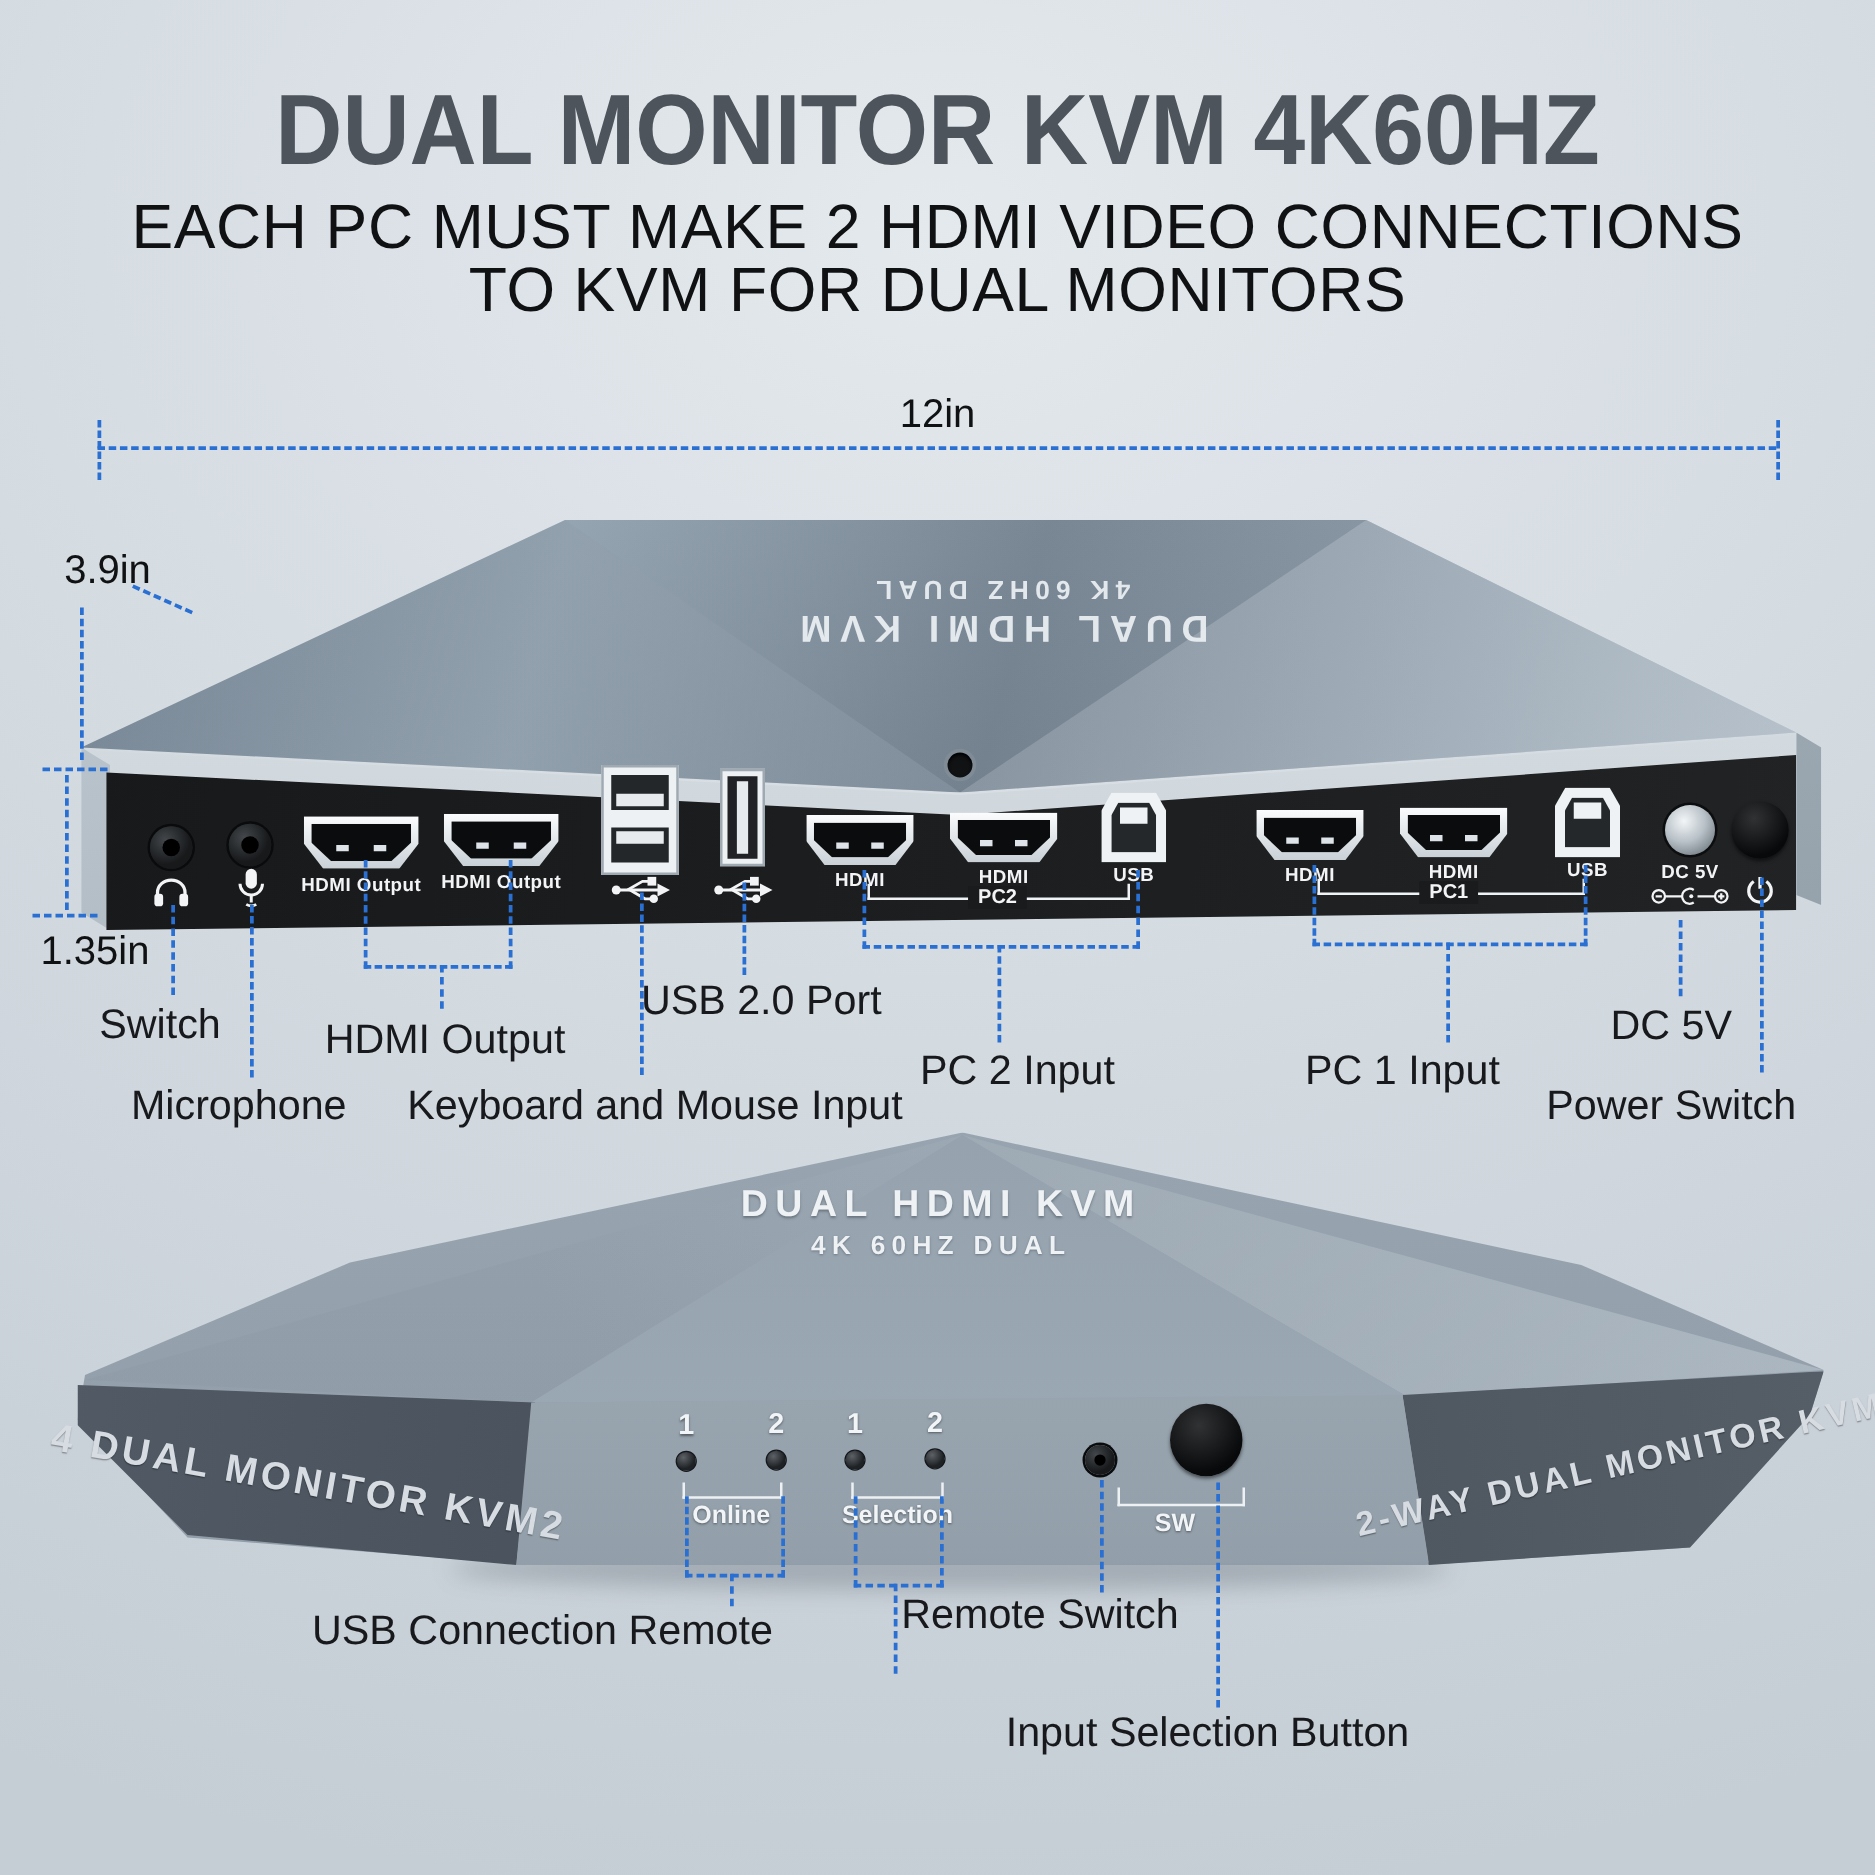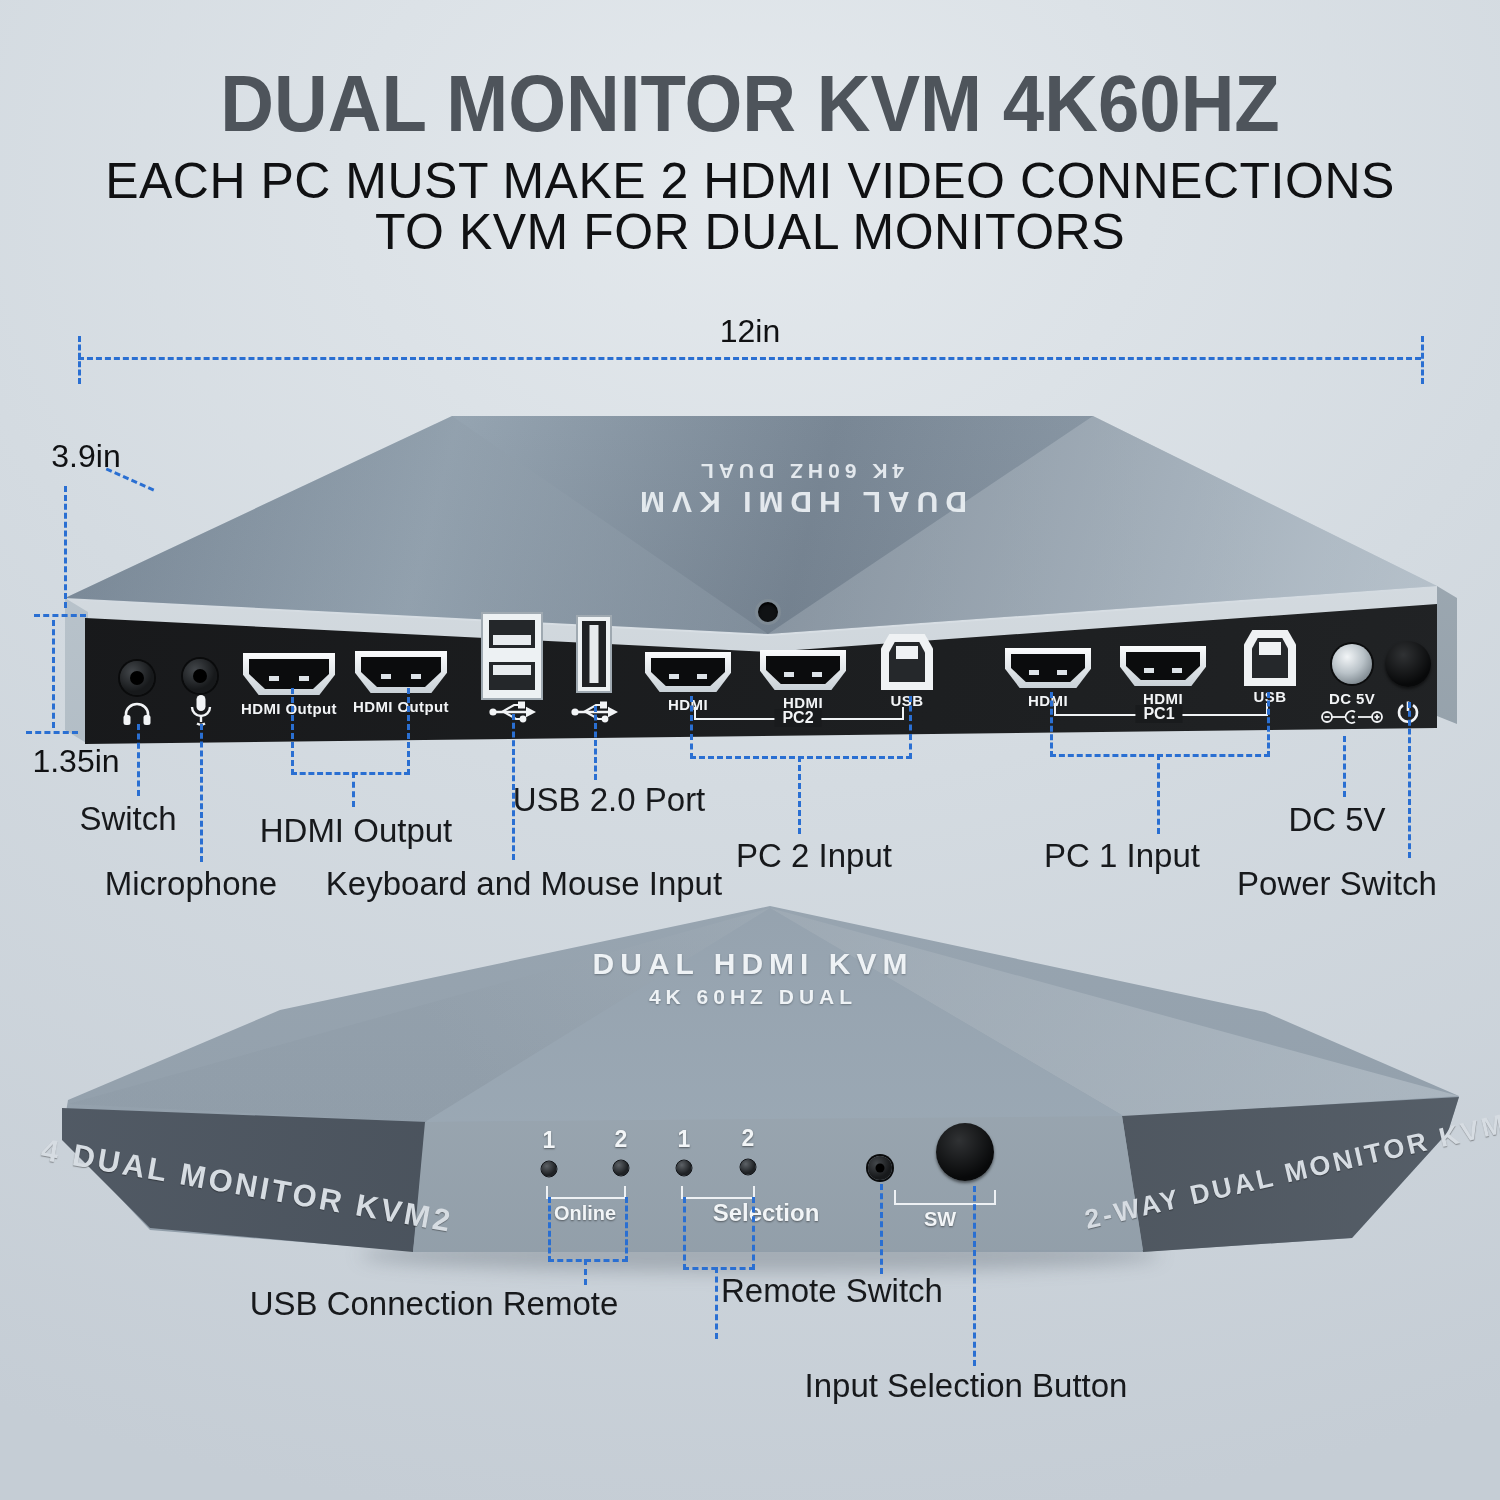--- a/index.html
+++ b/index.html
@@ -288,21 +288,21 @@
   <div class="abs flab" style="left:684px;top:1139px;font-size:23px;">1</div>
   <div class="abs flab" style="left:748px;top:1138px;font-size:23px;">2</div>
   <div class="abs led" style="left:549px;top:1169px;"></div>
   <div class="abs led" style="left:621px;top:1168px;"></div>
   <div class="abs led" style="left:684px;top:1168px;"></div>
   <div class="abs led" style="left:748px;top:1167px;"></div>
 
   <div class="abs wbr" style="left:546px;top:1186px;width:76px;height:11px;"></div>
   <div class="abs flab" style="left:585px;top:1213px;font-size:20px;">Online</div>
   <div class="abs wbr" style="left:681px;top:1186px;width:70px;height:11px;"></div>
-  <div class="abs flab" style="left:718px;top:1213px;font-size:24px;margin-left:48px;">Selection</div>
+  <div class="abs flab" style="left:718px;top:1213px;font-size:20px;">Selection</div>
 
   <div class="abs port jack" style="left:880px;top:1168px;width:24px;height:24px;">
       <div class="jack-hole" style="width:9px;height:9px;"></div>
     </div>
   <div class="abs port pwrbtn" style="left:965px;top:1152px;width:58px;height:58px;"></div>
   <div class="abs wbr" style="left:894px;top:1190px;width:98px;height:13px;"></div>
   <div class="abs flab" style="left:940px;top:1219px;font-size:20px;">SW</div>
 
   <div class="abs dbr" style="left:548px;top:1197px;width:74px;height:62px;"></div>
   <div class="abs dlv" style="left:584px;top:1259px;height:26px;"></div>

